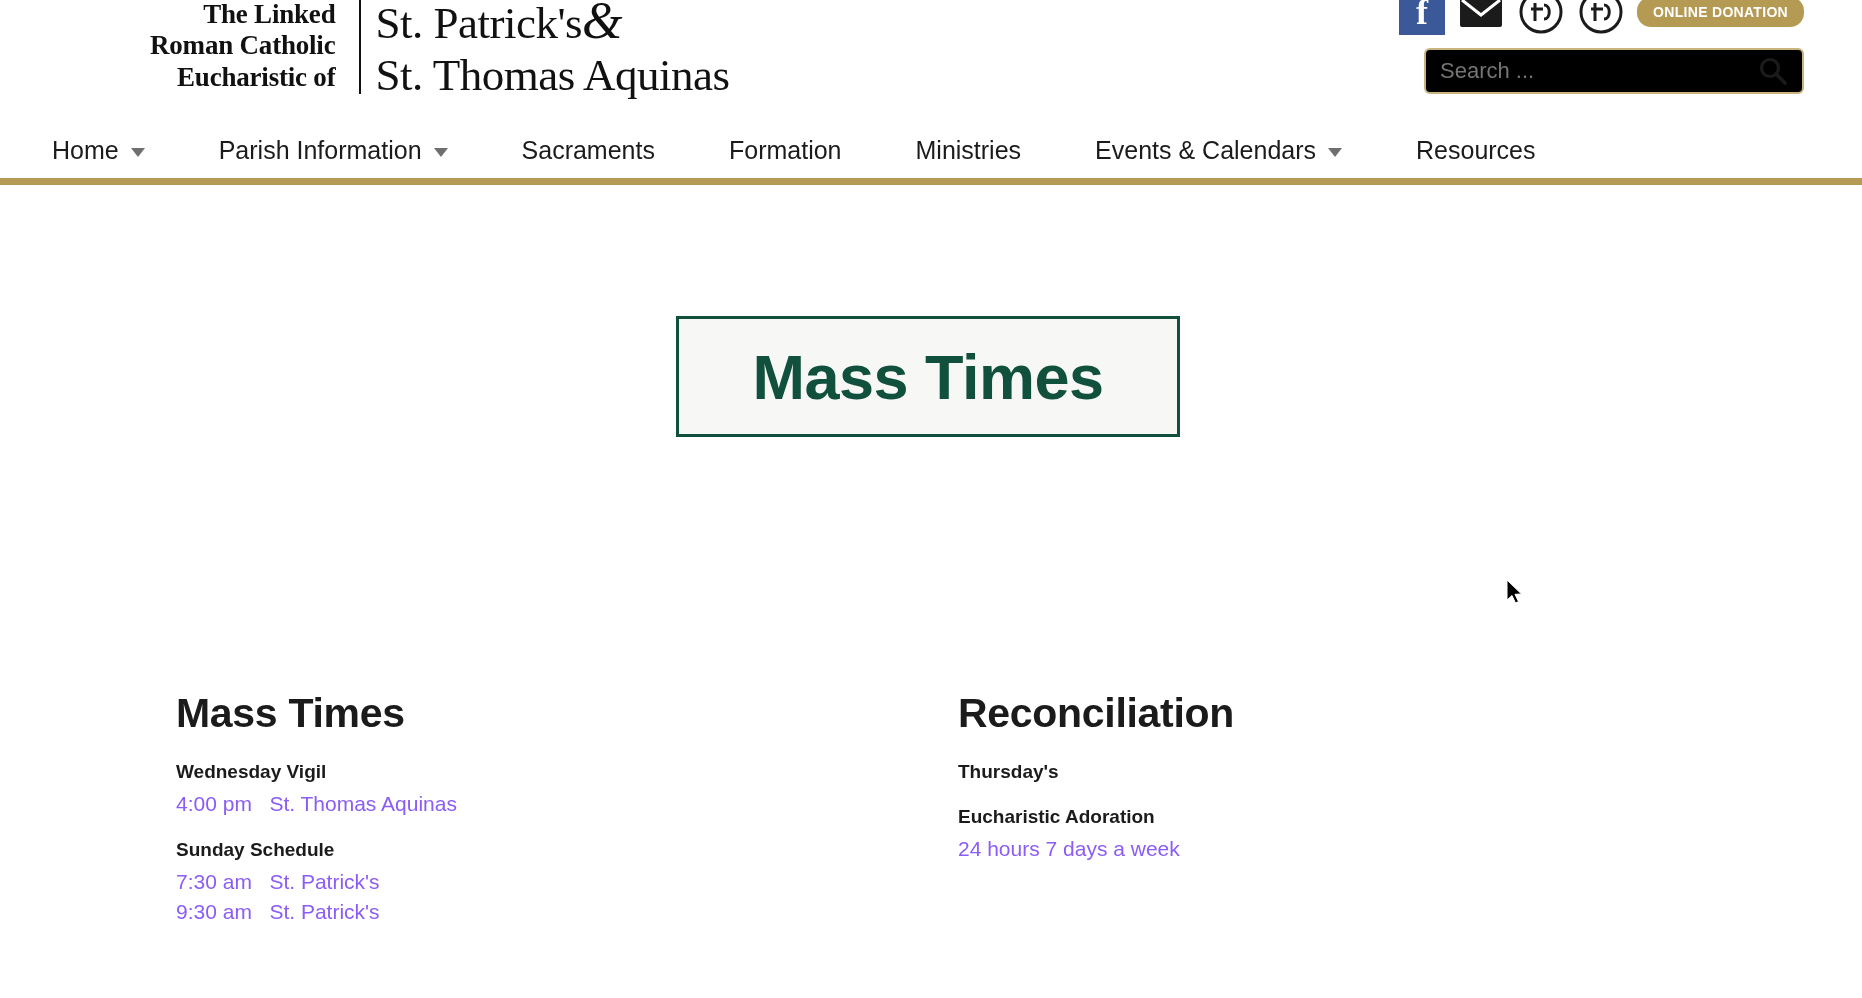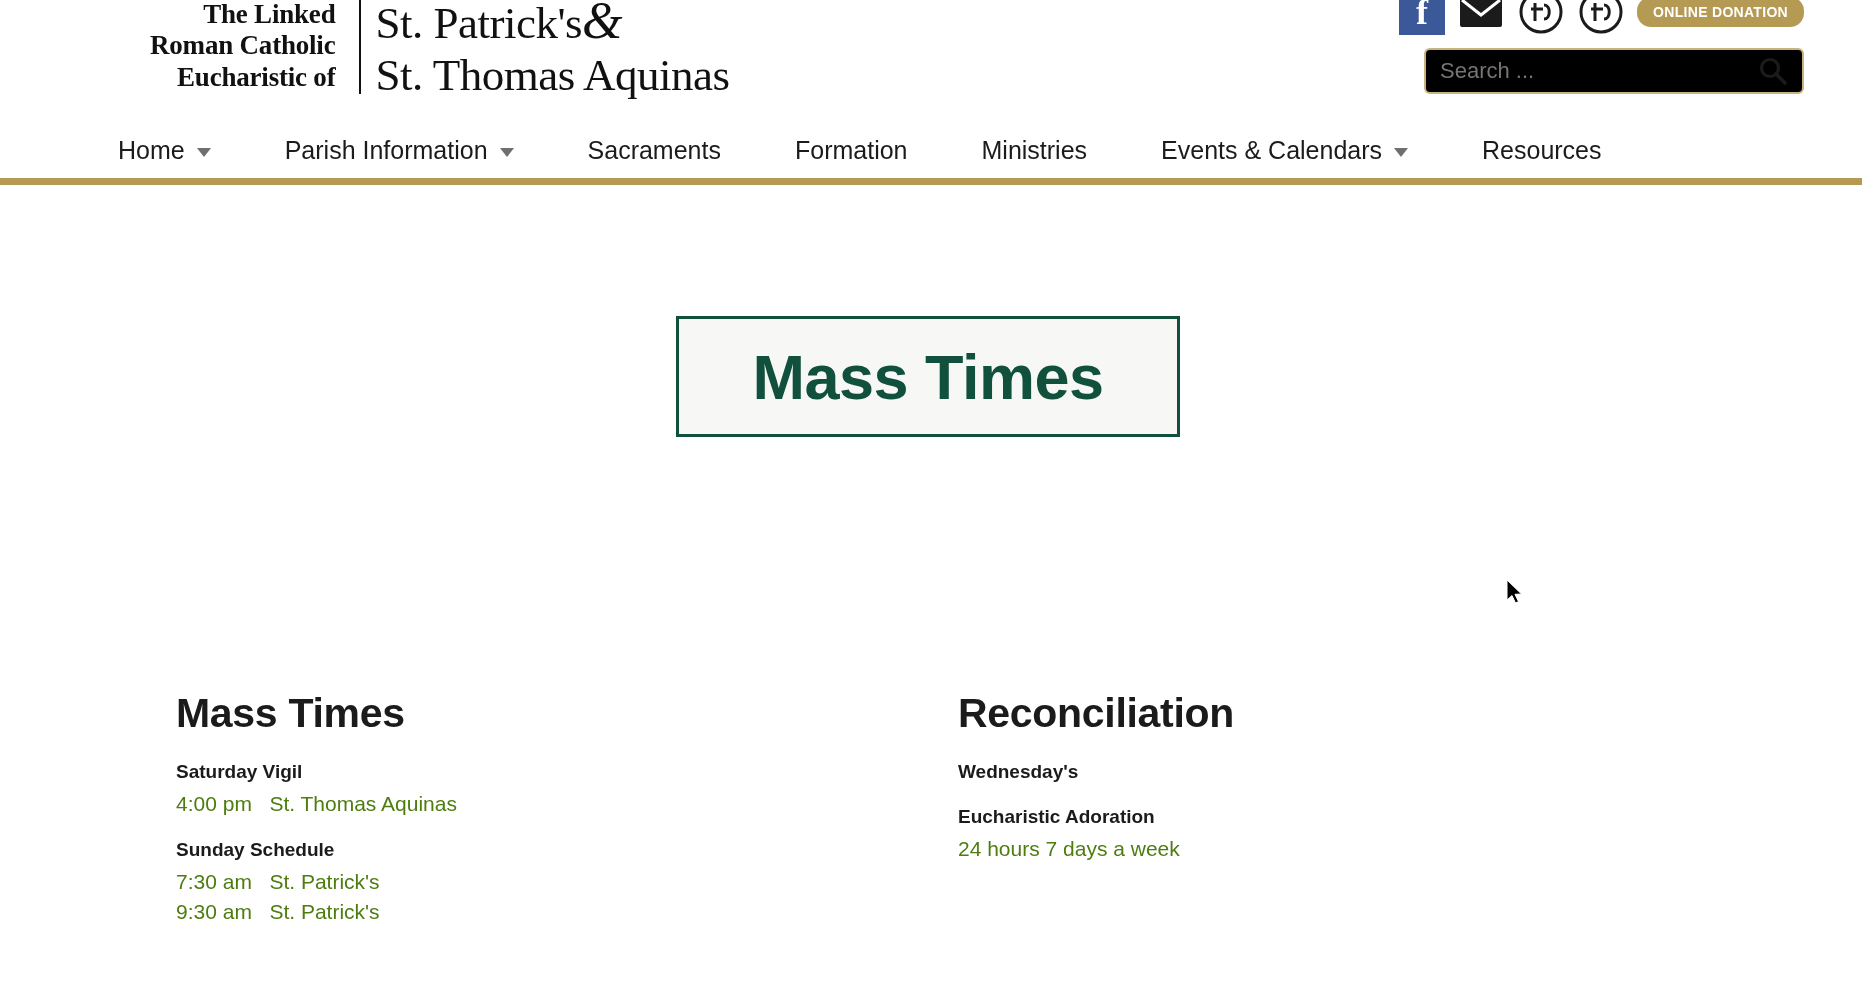--- a/index.html
+++ b/index.html
@@ -138,21 +138,21 @@
 
   
   .nav {
     position: absolute;
     left: 0;
     top: 123px;
     width: 100%;
     height: 62px;
     display: flex;
     align-items: center;
-    padding-left: 118px;
+    padding-left: 52px;
     border-bottom: 7px solid #b59a54;
     text-align: right;
   }
   .nav-item {
     display: flex;
     align-items: center;
     gap: 12px;
     font-size: 25px;
     color: #1b1b1b;
     cursor: pointer;
@@ -229,21 +229,21 @@
   }
   .sched-group { margin-bottom: 23px; }
   .sched-head {
     font-size: 19px;
     font-weight: bold;
     color: #1b1b1b;
     margin-bottom: 9px;
   }
   .sched-line {
     font-size: 21px;
-    color: #4d7c0f;
+    color: #8b5cf6;
     margin-bottom: 6px;
     white-space: pre;
   }
 </style>
 </head>
 <body>
 
 <div class="header">
 
   <div class="logo">
@@ -339,36 +339,36 @@
     </svg>
   </div>
 </div>
 
 <div class="content">
 
   <div class="col col-left">
     <h2>Mass Times</h2>
 
     <div class="sched-group">
-      <div class="sched-head">Saturday Vigil</div>
+      <div class="sched-head">Wednesday Vigil</div>
       <div class="sched-line">4:00 pm   St. Thomas Aquinas</div>
     </div>
 
     <div class="sched-group">
       <div class="sched-head">Sunday Schedule</div>
       <div class="sched-line">7:30 am   St. Patrick's</div>
       <div class="sched-line">9:30 am   St. Patrick's</div>
     </div>
   </div>
 
   <div class="col col-right">
     <h2>Reconciliation</h2>
 
     <div class="sched-group">
-      <div class="sched-head">Wednesday's</div>
+      <div class="sched-head">Thursday's</div>
     </div>
 
     <div class="sched-group">
       <div class="sched-head">Eucharistic Adoration</div>
       <div class="sched-line">24 hours 7 days a week</div>
     </div>
   </div>
 
 </div>
 

